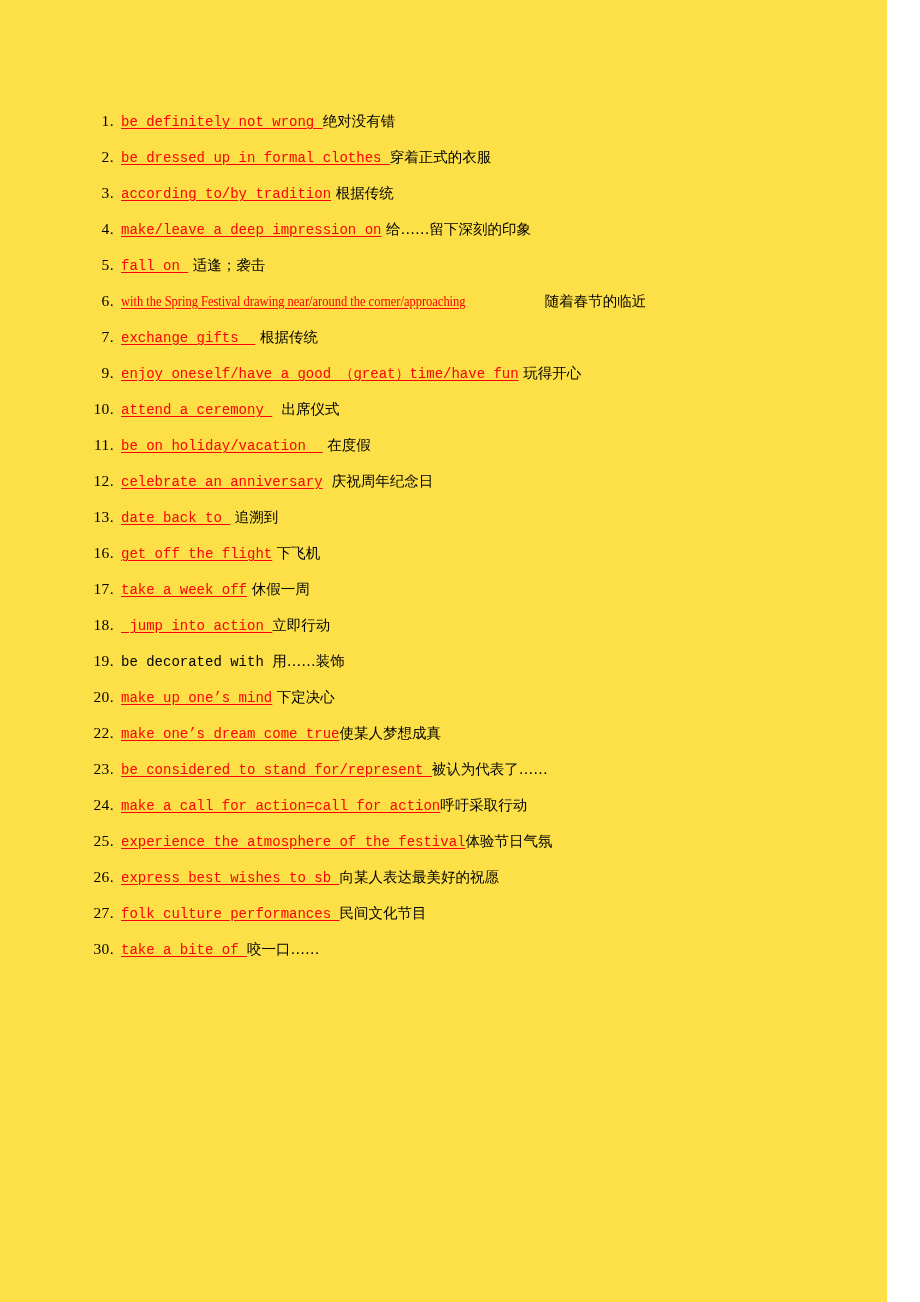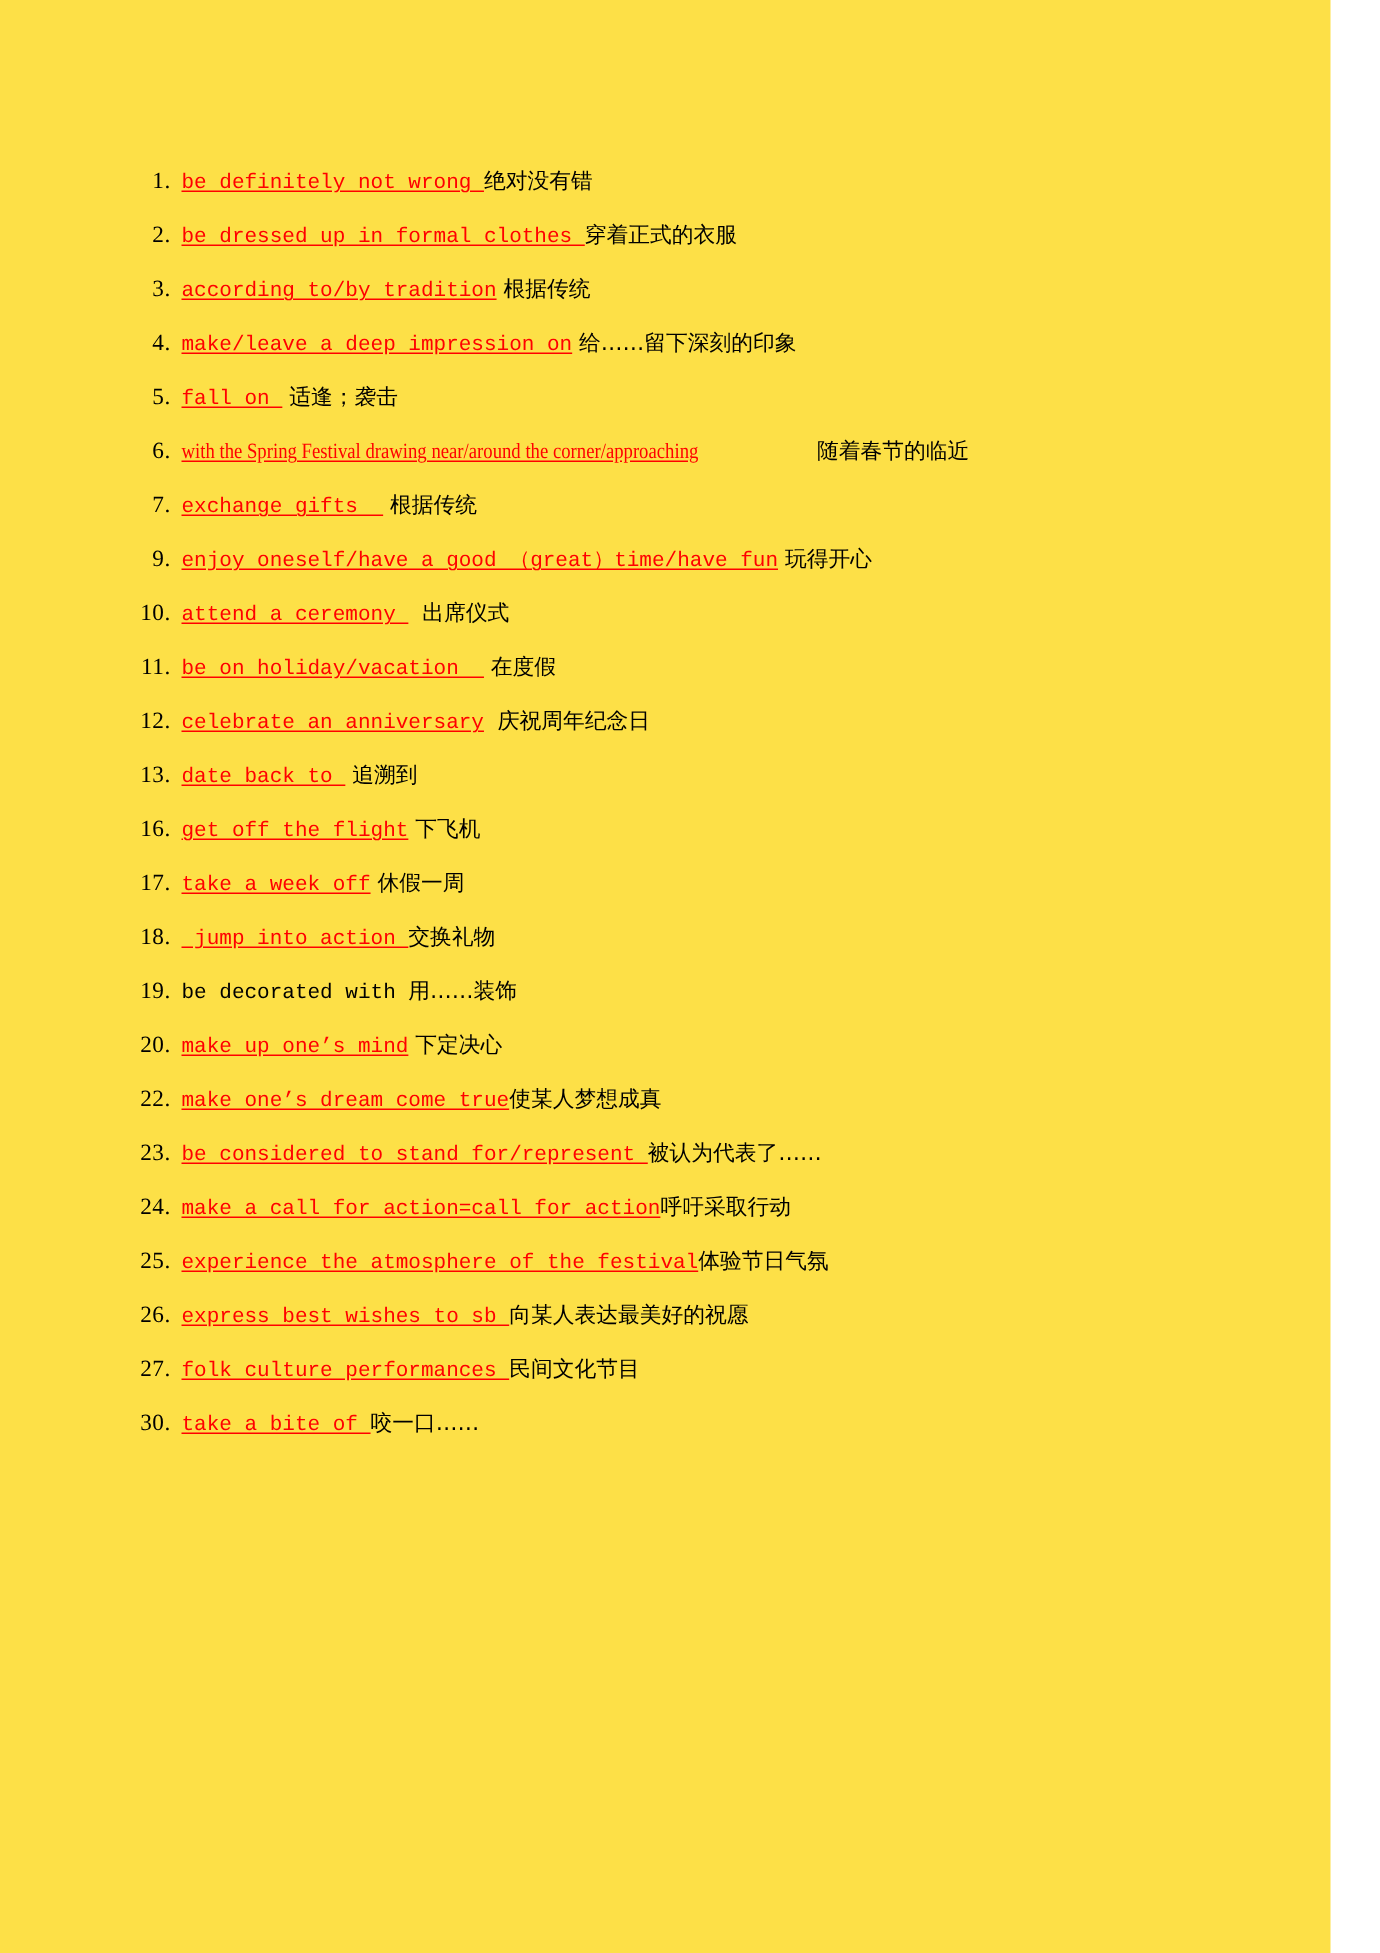--- a/index.html
+++ b/index.html
@@ -102,21 +102,21 @@
       <li class="phrase-item"><span class="item-number">5.</span><span class="item-gap"></span><span class="en">fall on </span><span class="zh"> 适逢；袭击</span></li>
       <li class="phrase-item"><span class="item-number">6.</span><span class="item-gap"></span><span class="en condensed">with the Spring Festival drawing near/around the corner/approaching</span><span class="zh">     随着春节的临近</span></li>
       <li class="phrase-item"><span class="item-number">7.</span><span class="item-gap"></span><span class="en">exchange gifts  </span><span class="zh"> 根据传统</span></li>
       <li class="phrase-item"><span class="item-number">9.</span><span class="item-gap"></span><span class="en">enjoy oneself/have a good （great）time/have fun</span><span class="zh"> 玩得开心</span></li>
       <li class="phrase-item"><span class="item-number">10.</span><span class="item-gap"></span><span class="en">attend a ceremony </span><span class="zh">  出席仪式</span></li>
       <li class="phrase-item"><span class="item-number">11.</span><span class="item-gap"></span><span class="en">be on holiday/vacation  </span><span class="zh"> 在度假</span></li>
       <li class="phrase-item"><span class="item-number">12.</span><span class="item-gap"></span><span class="en">celebrate an anniversary</span><span class="zh">  庆祝周年纪念日</span></li>
       <li class="phrase-item"><span class="item-number">13.</span><span class="item-gap"></span><span class="en">date back to </span><span class="zh"> 追溯到</span></li>
       <li class="phrase-item"><span class="item-number">16.</span><span class="item-gap"></span><span class="en">get off the flight</span><span class="zh"> 下飞机</span></li>
       <li class="phrase-item"><span class="item-number">17.</span><span class="item-gap"></span><span class="en">take a week off</span><span class="zh"> 休假一周</span></li>
-      <li class="phrase-item"><span class="item-number">18.</span><span class="item-gap"></span><span class="en"> jump into action </span><span class="zh">交换礼物</span></li>
+      <li class="phrase-item"><span class="item-number">18.</span><span class="item-gap"></span><span class="en"> jump into action </span><span class="zh">立即行动</span></li>
       <li class="phrase-item"><span class="item-number">19.</span><span class="item-gap"></span><span class="en plain">be decorated with </span><span class="zh">用……装饰</span></li>
       <li class="phrase-item"><span class="item-number">20.</span><span class="item-gap"></span><span class="en">make up one’s mind</span><span class="zh"> 下定决心</span></li>
       <li class="phrase-item"><span class="item-number">22.</span><span class="item-gap"></span><span class="en">make one’s dream come true</span><span class="zh">使某人梦想成真</span></li>
       <li class="phrase-item"><span class="item-number">23.</span><span class="item-gap"></span><span class="en">be considered to stand for/represent </span><span class="zh">被认为代表了……</span></li>
       <li class="phrase-item"><span class="item-number">24.</span><span class="item-gap"></span><span class="en">make a call for action=call for action</span><span class="zh">呼吁采取行动</span></li>
       <li class="phrase-item"><span class="item-number">25.</span><span class="item-gap"></span><span class="en">experience the atmosphere of the festival</span><span class="zh">体验节日气氛</span></li>
       <li class="phrase-item"><span class="item-number">26.</span><span class="item-gap"></span><span class="en">express best wishes to sb </span><span class="zh">向某人表达最美好的祝愿</span></li>
       <li class="phrase-item"><span class="item-number">27.</span><span class="item-gap"></span><span class="en">folk culture performances </span><span class="zh">民间文化节目</span></li>
       <li class="phrase-item"><span class="item-number">30.</span><span class="item-gap"></span><span class="en">take a bite of </span><span class="zh">咬一口……</span></li>
     </ol>

